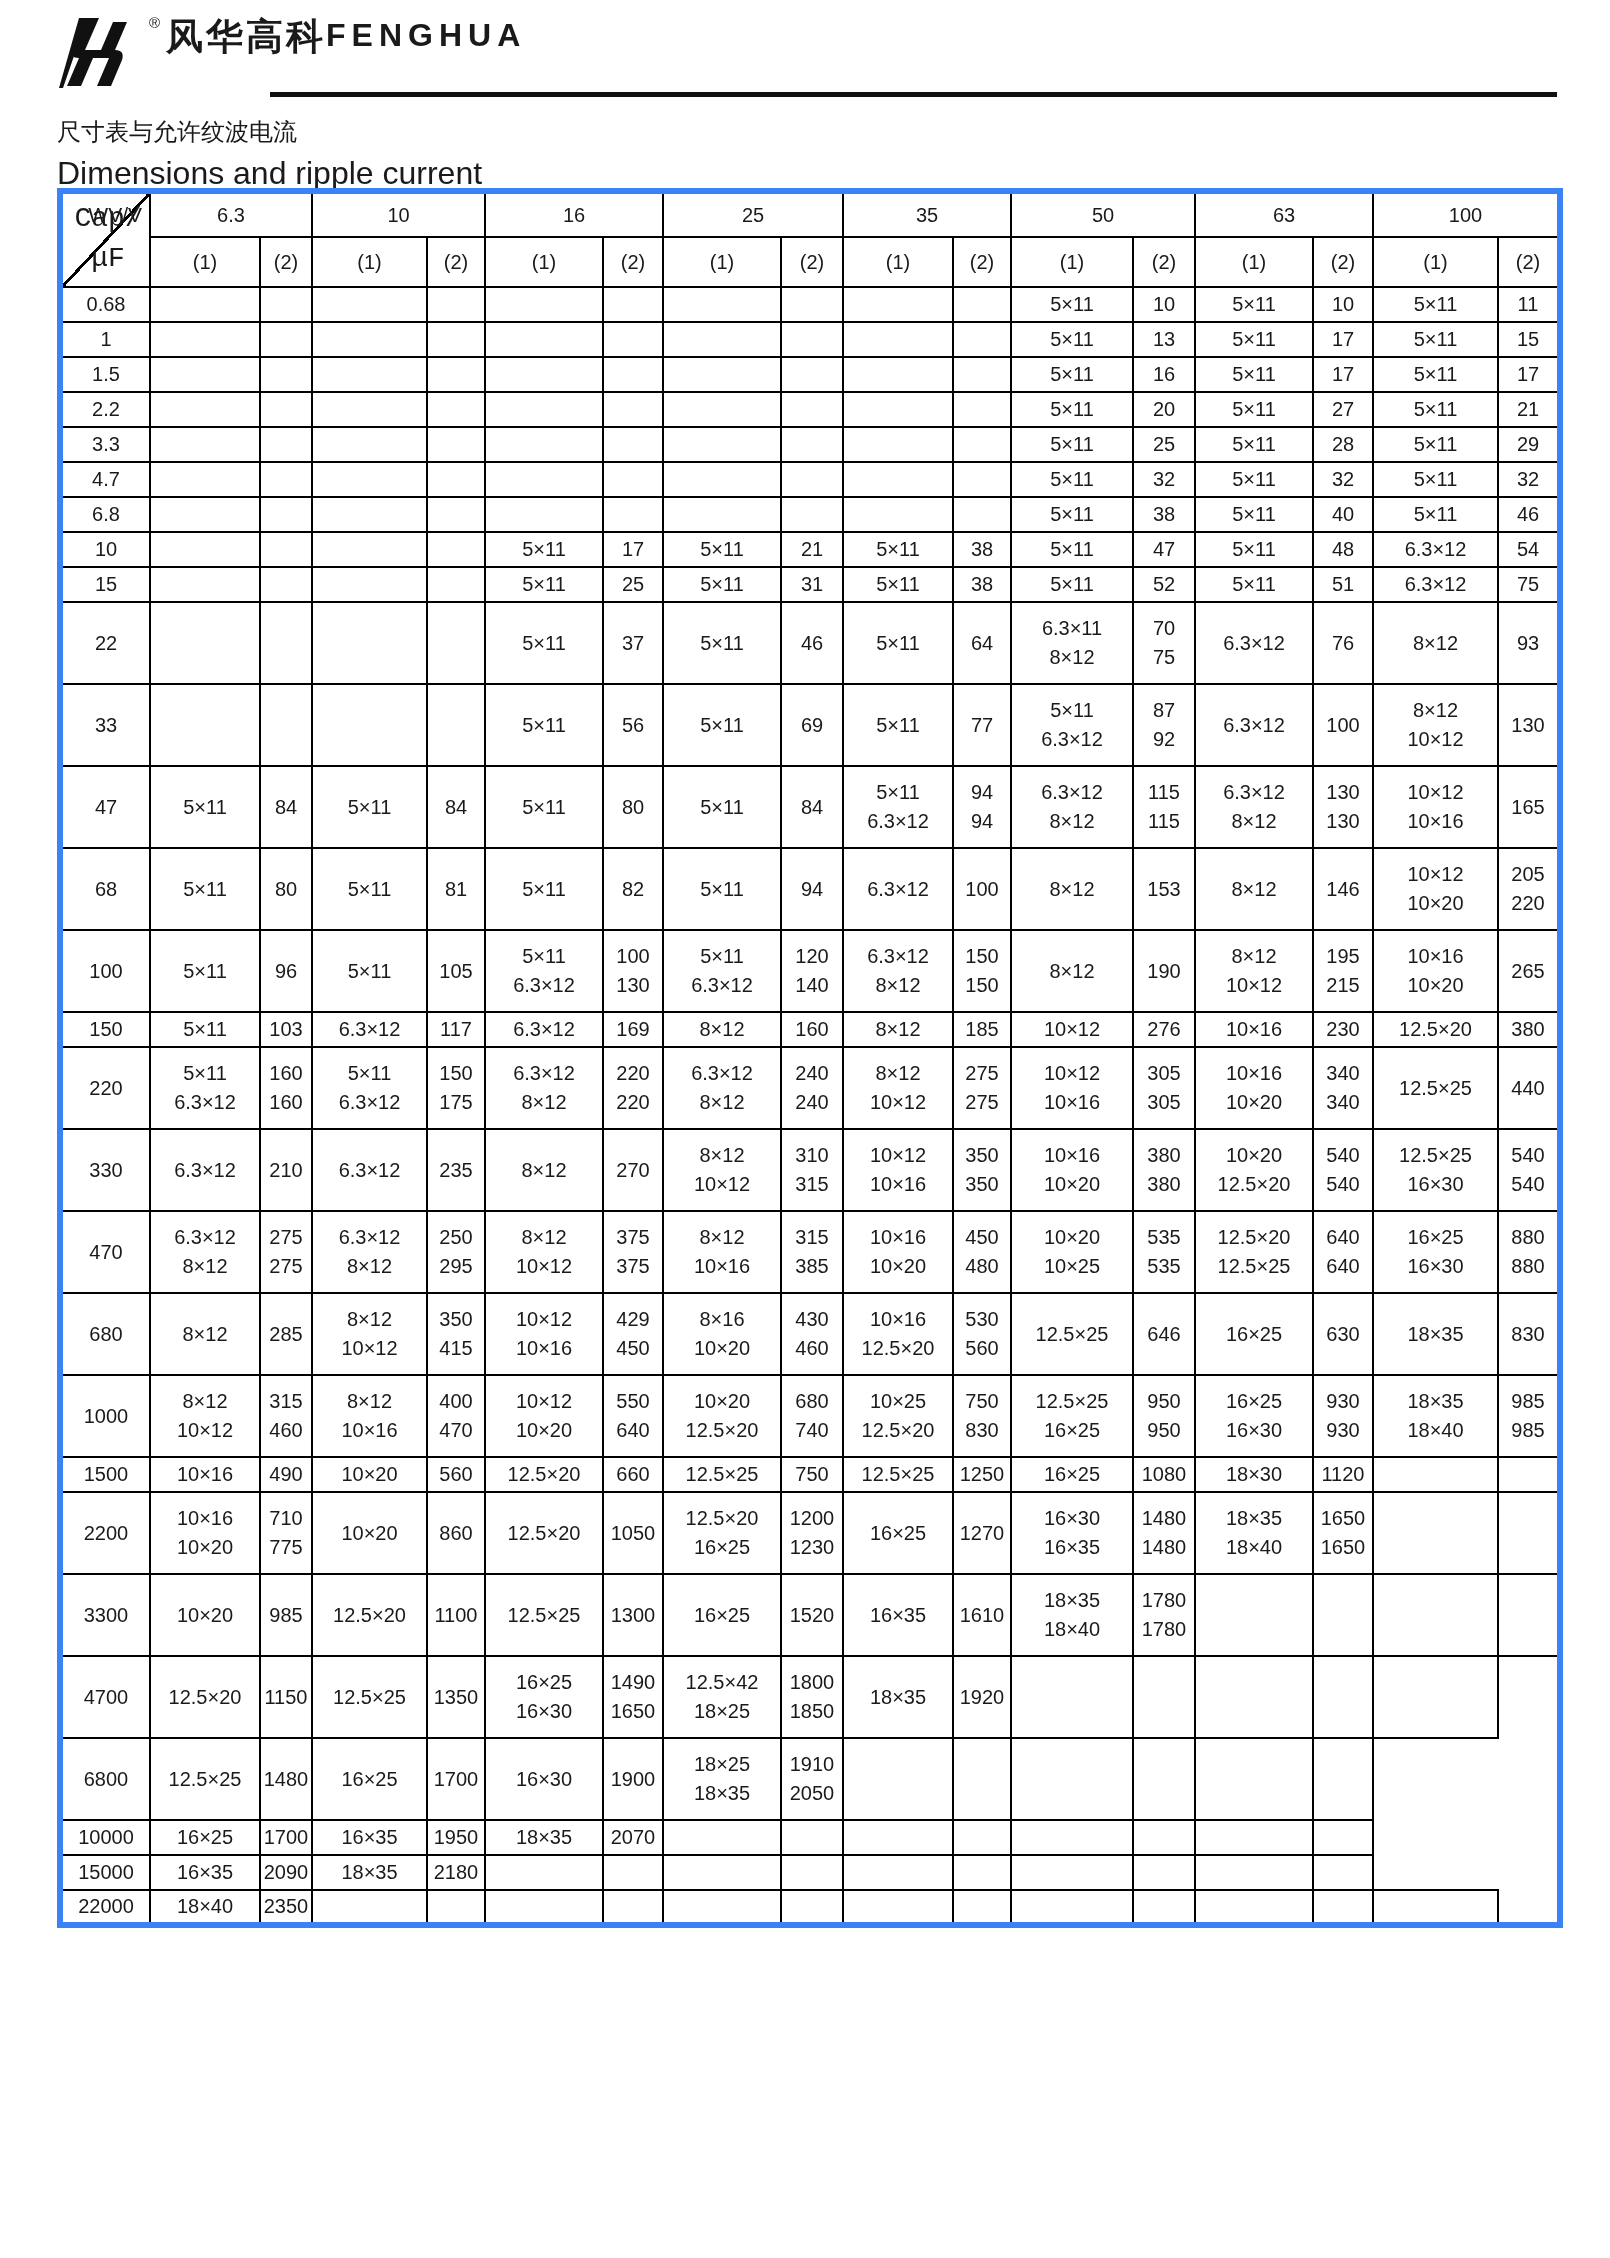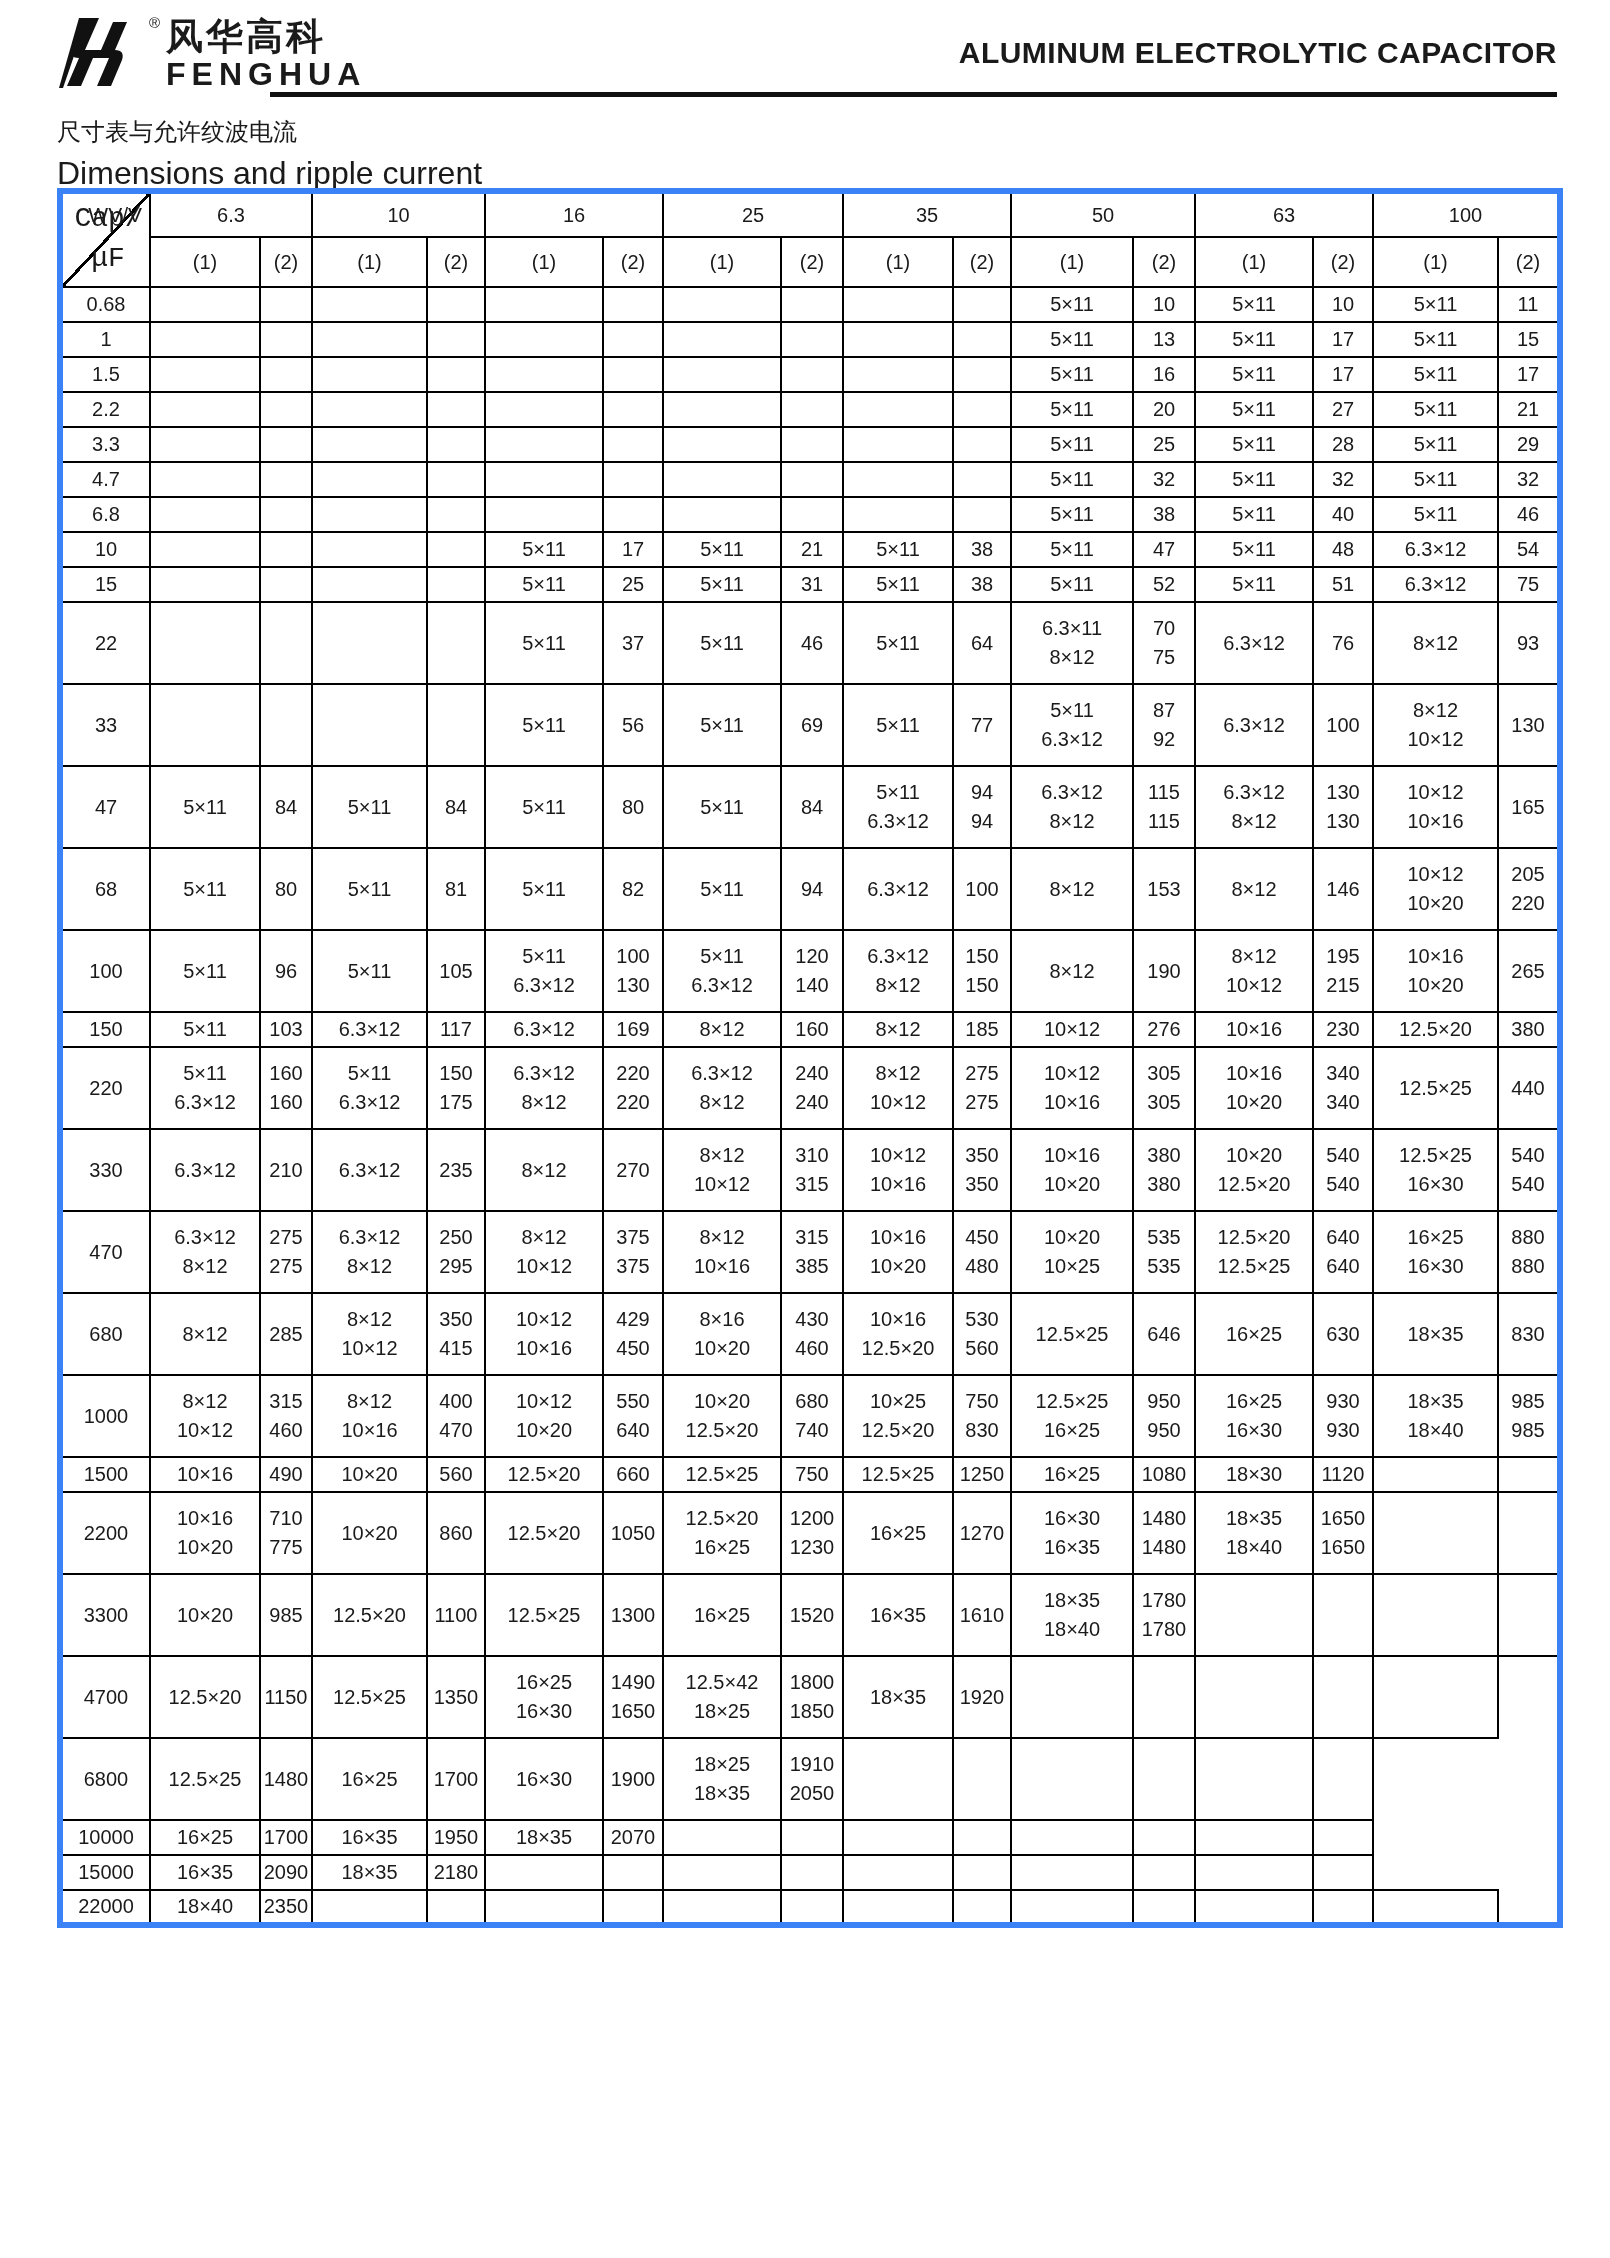--- a/index.html
+++ b/index.html
@@ -4,21 +4,21 @@
 <style>
   * { margin: 0; padding: 0; box-sizing: border-box; }
   body { background: #fff; font-family: "Liberation Sans", sans-serif; color: #1a1a1a; }
   .page { position: relative; width: 1610px; height: 2258px; background: #fff; overflow: hidden; }
 
   
   .hdr { position: absolute; top: 14px; left: 55px; right: 53px; height: 86px; }
   .logo-wrap { position: absolute; left: 0; top: 2px; display: flex; align-items: flex-start; }
   .logo-mark { width: 92px; height: 74px; }
   .logo-reg { font-size: 15px; margin: -2px 6px 0 2px; }
-  .logo-text { display: flex; flex-direction: column; margin-top: 2px; }
+  .logo-text { display: flex; flex-direction: row; margin-top: 2px; }
   .logo-cn { font-size: 37px; font-weight: bold; letter-spacing: 3px; line-height: 1.05; }
   .logo-en { font-size: 32px; font-weight: bold; letter-spacing: 6px; line-height: 1.1; }
   .page-title { position: absolute; right: 0; top: 22px; font-size: 30px; font-weight: bold; letter-spacing: 0.5px; }
   .hdr-rule { position: absolute; left: 215px; right: 0; top: 78px; height: 5px; background: #111; }
 
   
   .sec-cn { position: absolute; left: 57px; top: 116px; font-size: 24px; }
   .sec-en { position: absolute; left: 57px; top: 155px; font-size: 32px; }
 
   
@@ -58,21 +58,20 @@
       <svg class="logo-mark" viewBox="0 0 92 74">
         <path d="M30 2 L44 2 L30 34 L46 34 L58 6 L72 6 L60 34 Q70 34 67 44 L56 70 L42 70 L54 42 L38 42 L26 70 L12 70 L24 42 Q14 42 17 32 Z" fill="#111"></path>
         <path d="M18 2 L26 2 L2 72 L-2 72 Z" fill="#111" transform="translate(6,0)"></path>
       </svg>
       <span class="logo-reg">®</span>
       <div class="logo-text">
         <span class="logo-cn">风华高科</span>
         <span class="logo-en">FENGHUA</span>
       </div>
     </div>
-    <div class="page-title">ALUMINUM ELECTROLYTIC CAPACITOR</div>
     <div class="hdr-rule"></div>
   </div>
 
   <div class="sec-cn">尺寸表与允许纹波电流</div>
   <div class="sec-en">Dimensions and ripple current</div>
 
   <table class="dim">
     <colgroup>
       <col style="width:90px">
       <col style="width:110px">

